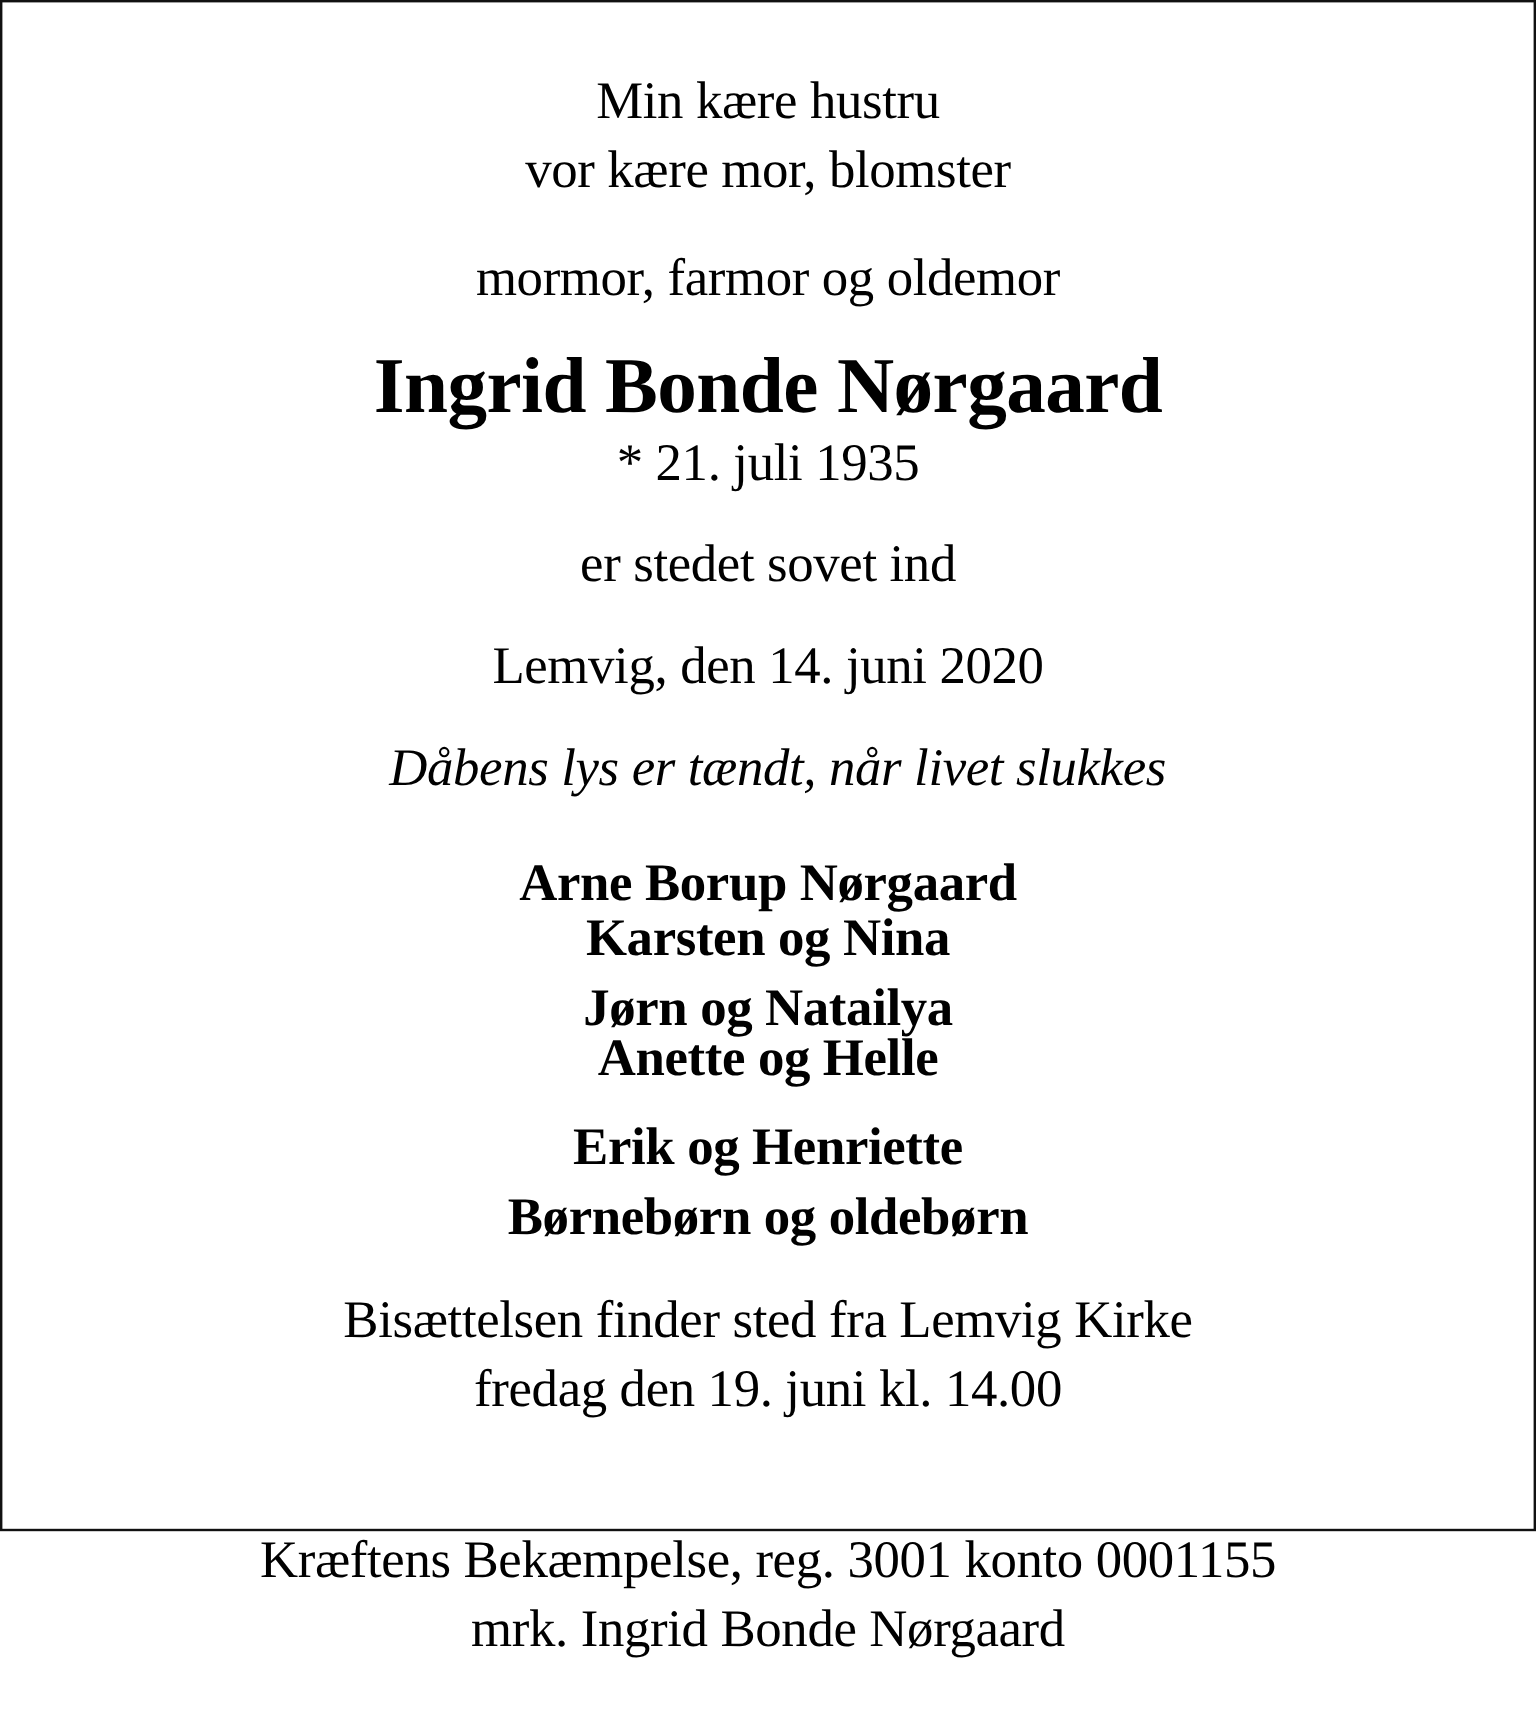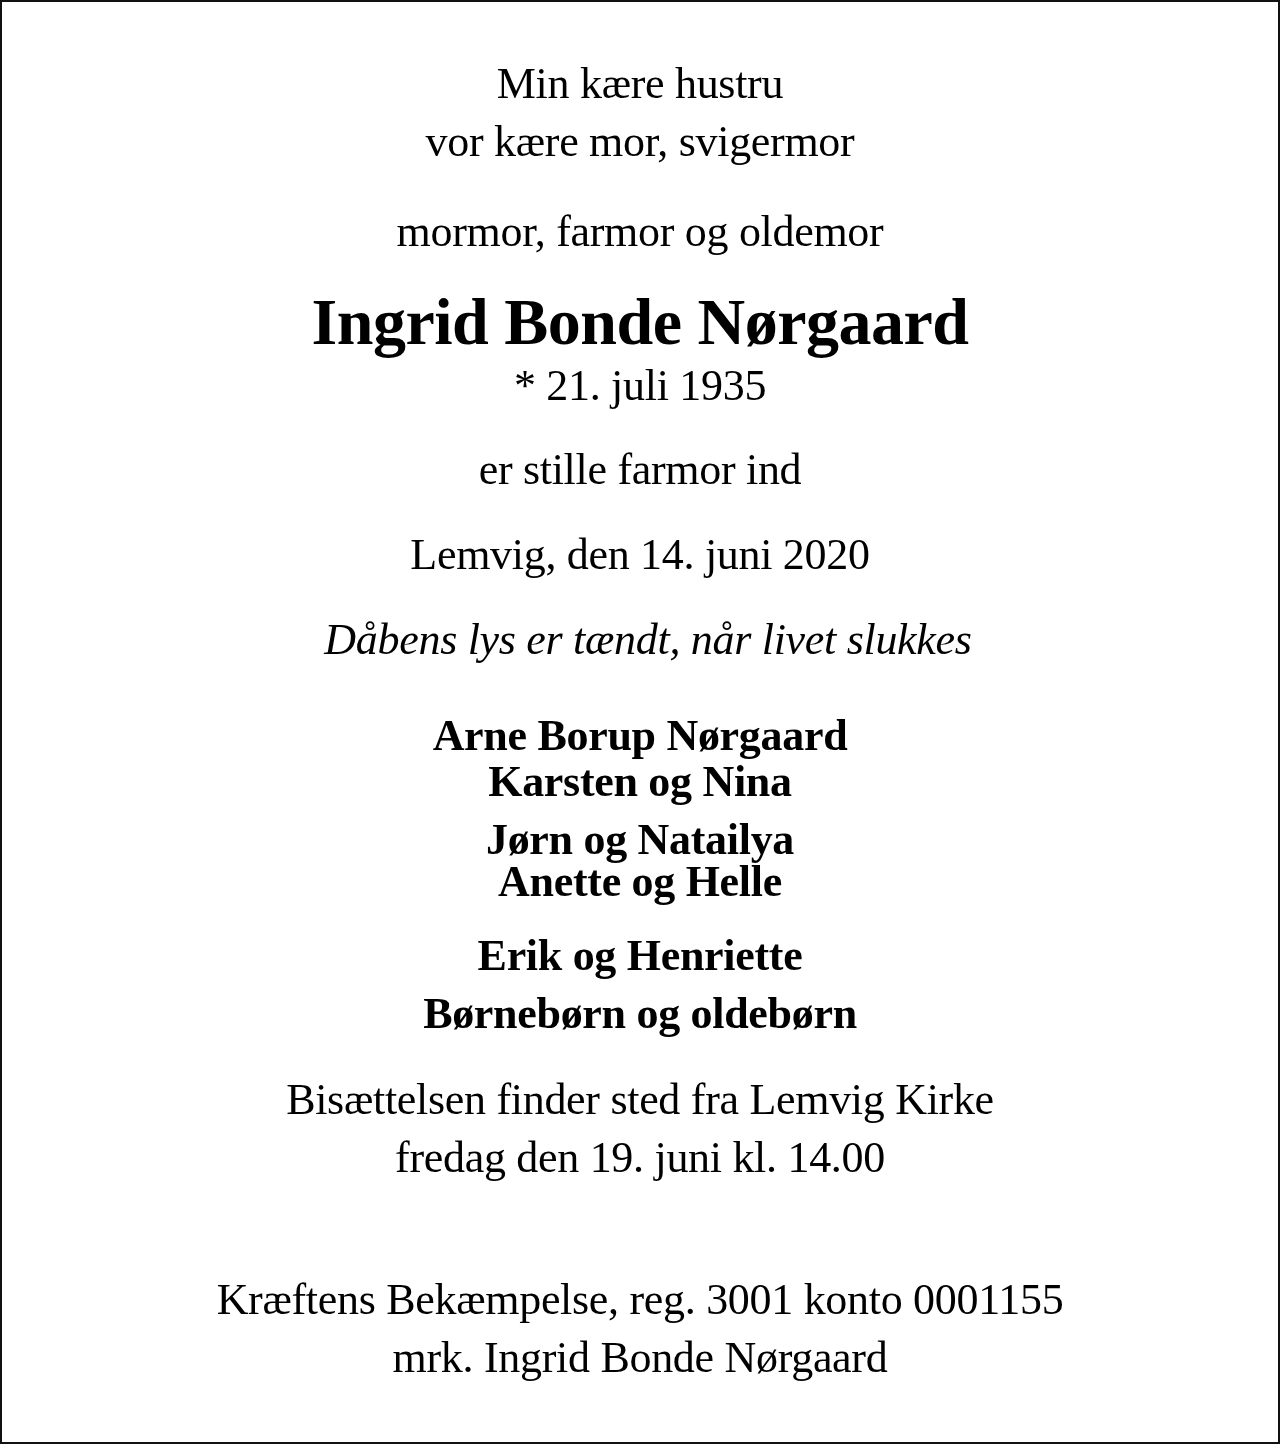--- a/index.html
+++ b/index.html
@@ -9,21 +9,21 @@
     }
     body {
       width: 1280px;
       height: 1444px;
       overflow: hidden;
     }
     .notice {
       position: relative;
       box-sizing: border-box;
       width: 1280px;
-      height: 1444px;
+      height: 1276px;
       border: 2px solid #111111;
       background: #ffffff;
       color: #000000;
       font-family: "Liberation Serif", "DejaVu Serif", serif;
       text-align: center;
     }
     .line {
       position: absolute;
       left: 0;
       right: 0;
@@ -34,28 +34,28 @@
     .name { font-size: 66px; font-weight: bold; letter-spacing: -0.5px; }
     .ital { font-size: 44px; font-style: italic; padding-left: 16px; }
     .bold { font-size: 44px; font-weight: bold; }
   </style>
 </head>
 <body>
 
 <div class="notice">
 
   <div class="line reg" style="top:56px;">Min kære hustru</div>
-  <div class="line reg" style="top:114px;">vor kære mor, svigermor</div>
+  <div class="line reg" style="top:114px;">vor kære mor, blomster</div>
   <div class="line reg" style="top:172px;margin-top:32px;">mormor, farmor og oldemor</div>
 
   <div class="line name" style="top:258px;margin-top:24px;">Ingrid Bonde Nørgaard</div>
 
   <div class="line reg" style="top:358px;">* 21. juli 1935</div>
 
-  <div class="line reg" style="top:442px;">er stille farmor ind</div>
+  <div class="line reg" style="top:442px;">er stedet sovet ind</div>
 
   <div class="line reg" style="top:527px;">Lemvig, den 14. juni 2020</div>
 
   <div class="line ital" style="top:612px;">Dåbens lys er tændt, når livet slukkes</div>
 
   <div class="line bold" style="top:696px;margin-top:12px;">Arne Borup Nørgaard</div>
   <div class="line bold" style="top:754px;">Karsten og Nina</div>
   <div class="line bold" style="top:812px;">Jørn og Natailya</div>
   <div class="line bold" style="top:854px;">Anette og Helle</div>
   <div class="line bold" style="top:928px;">Erik og Henriette</div>

